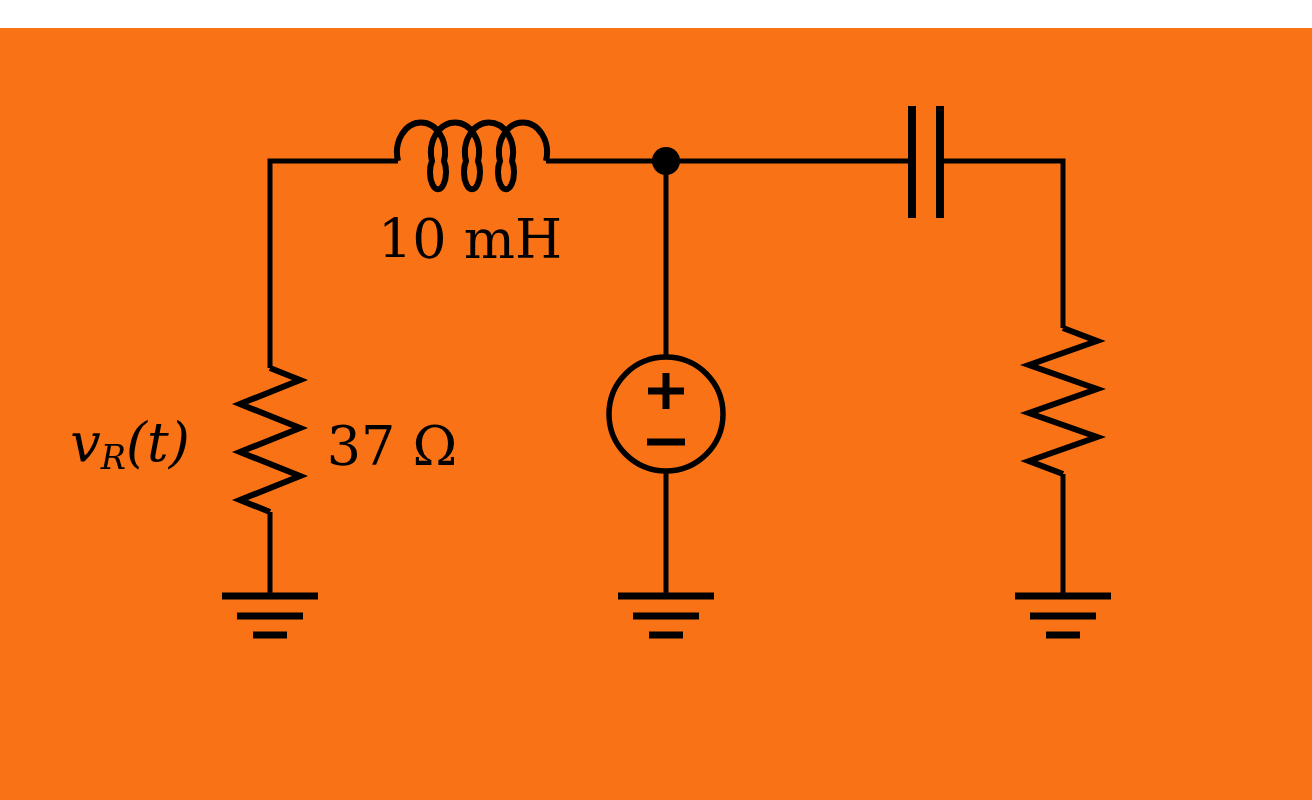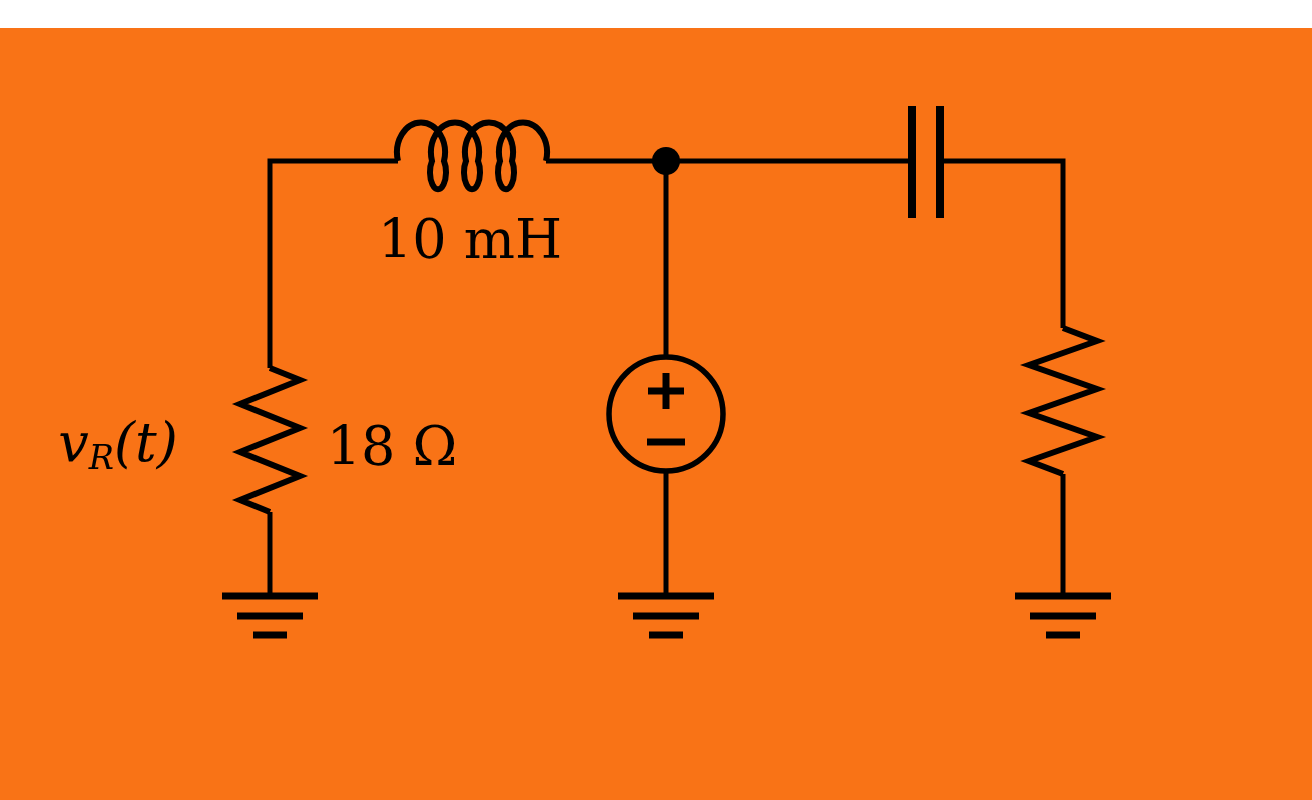--- a/index.html
+++ b/index.html
@@ -86,19 +86,19 @@
         <line x1="1015" y1="568" x2="1111" y2="568"></line>
         <line x1="1030" y1="588" x2="1096" y2="588"></line>
         <line x1="1046" y1="607" x2="1080" y2="607"></line>
       </g>
     </g>
   </svg>
 
   <div class="lbl" style="left:470px; top:212px">10 mH</div>
 
 
-  <div class="lbl" style="left:118px; top:415px"><span class="it">v</span><sub>R</sub><span class="it">(t)</span></div>
+  <div class="lbl" style="left:130px; top:415px"><span class="it">v</span><sub>R</sub><span class="it">(t)</span></div>
 
-  <div class="lbl" style="left:392px; top:419px">18 Ω</div>
+  <div class="lbl" style="left:392px; top:419px">37 Ω</div>
 
 
 
 </div>
 
 </body></html>

